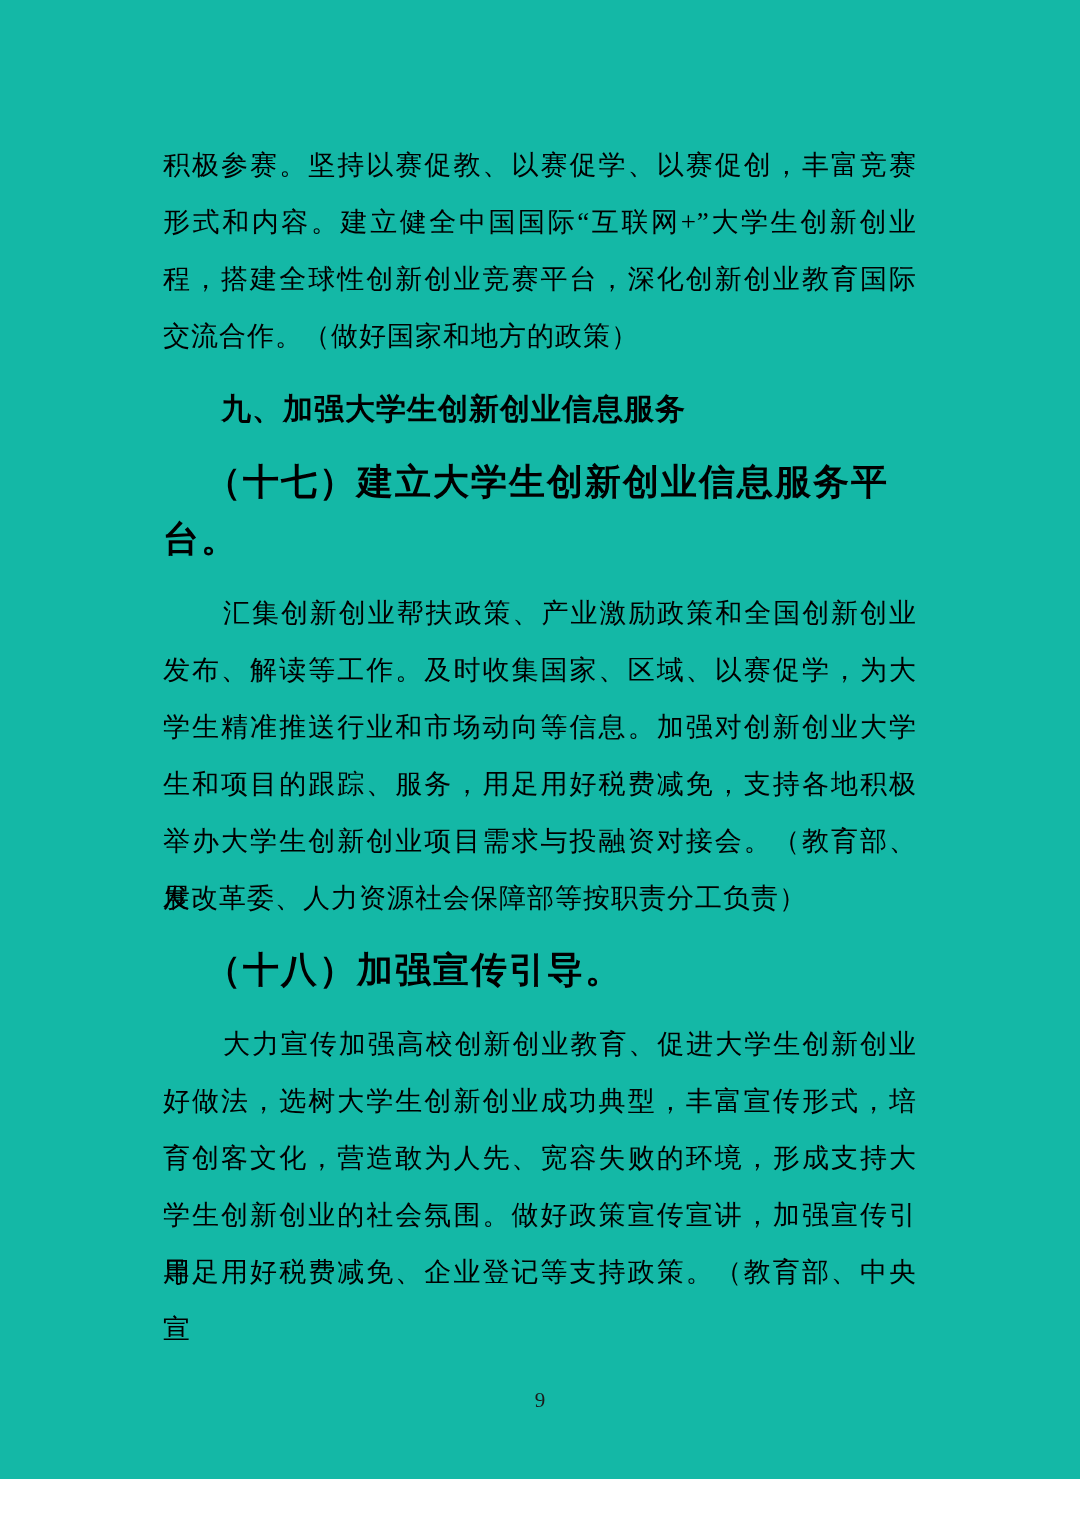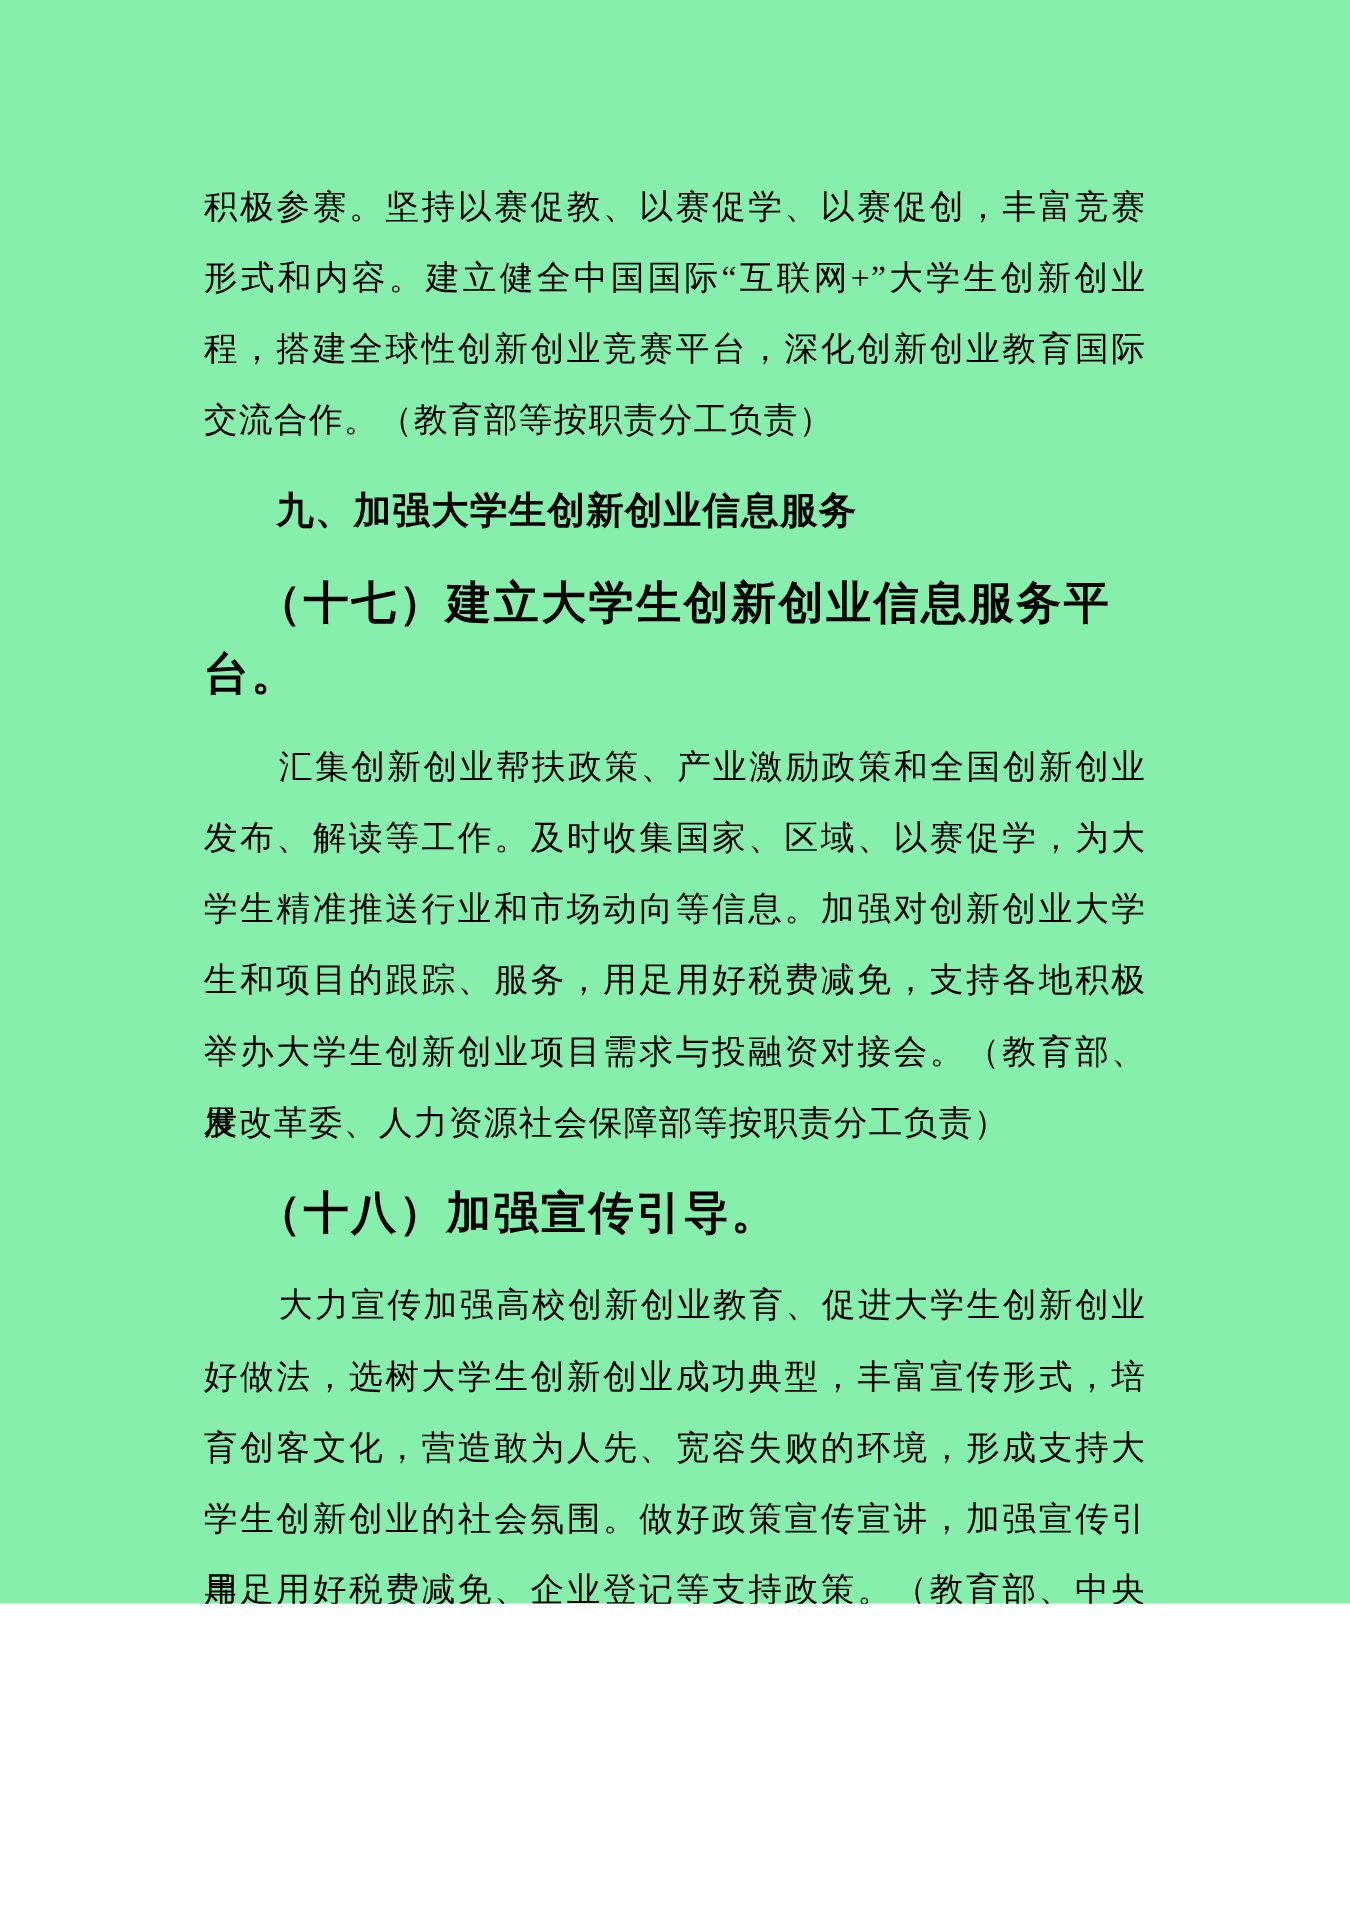--- a/index.html
+++ b/index.html
@@ -4,23 +4,23 @@
 <style>
   html, body {
     margin: 0;
     padding: 0;
     background: #ffffff;
     overflow: hidden;
   }
   .page {
     position: relative;
     width: 1080px;
-    height: 1283px;
+    height: 1479px;
     box-sizing: border-box;
-    background: #86efac;
+    background: #14b8a6;
     color: #000000;
     padding: 137px 120px 0 163px;
     font-family: "Liberation Serif", "DejaVu Serif", serif;
   }
   #doc { width: 754px; }
   .block { margin: 0; }
   .block + .block { margin-top: 0; }
   .paragraph { font-size: 27px; }
   .line {
     line-height: 57px;
@@ -65,21 +65,21 @@
 </style>
 </head>
 <body>
 
 <div class="page">
   <div id="doc">
       <div class="block paragraph">
         <div class="line fill">积极参赛。坚持以赛促教、以赛促学、以赛促创，丰富竞赛</div>
         <div class="line fill">形式和内容。建立健全中国国际“互联网+”大学生创新创业</div>
         <div class="line fill">程，搭建全球性创新创业竞赛平台，深化创新创业教育国际</div>
-        <div class="line">交流合作。（教育部等按职责分工负责）</div>
+        <div class="line">交流合作。（做好国家和地方的政策）</div>
       </div>
       <div class="block heading1">九、加强大学生创新创业信息服务</div>
       <div class="block heading2">（十七）建立大学生创新创业信息服务平台。</div>
       <div class="block paragraph">
         <div class="line fill indent">汇集创新创业帮扶政策、产业激励政策和全国创新创业</div>
         <div class="line fill">发布、解读等工作。及时收集国家、区域、以赛促学，为大</div>
         <div class="line fill">学生精准推送行业和市场动向等信息。加强对创新创业大学</div>
         <div class="line fill">生和项目的跟踪、服务，用足用好税费减免，支持各地积极</div>
         <div class="line fill">举办大学生创新创业项目需求与投融资对接会。（教育部、发</div>
         <div class="line">展改革委、人力资源社会保障部等按职责分工负责）</div>

